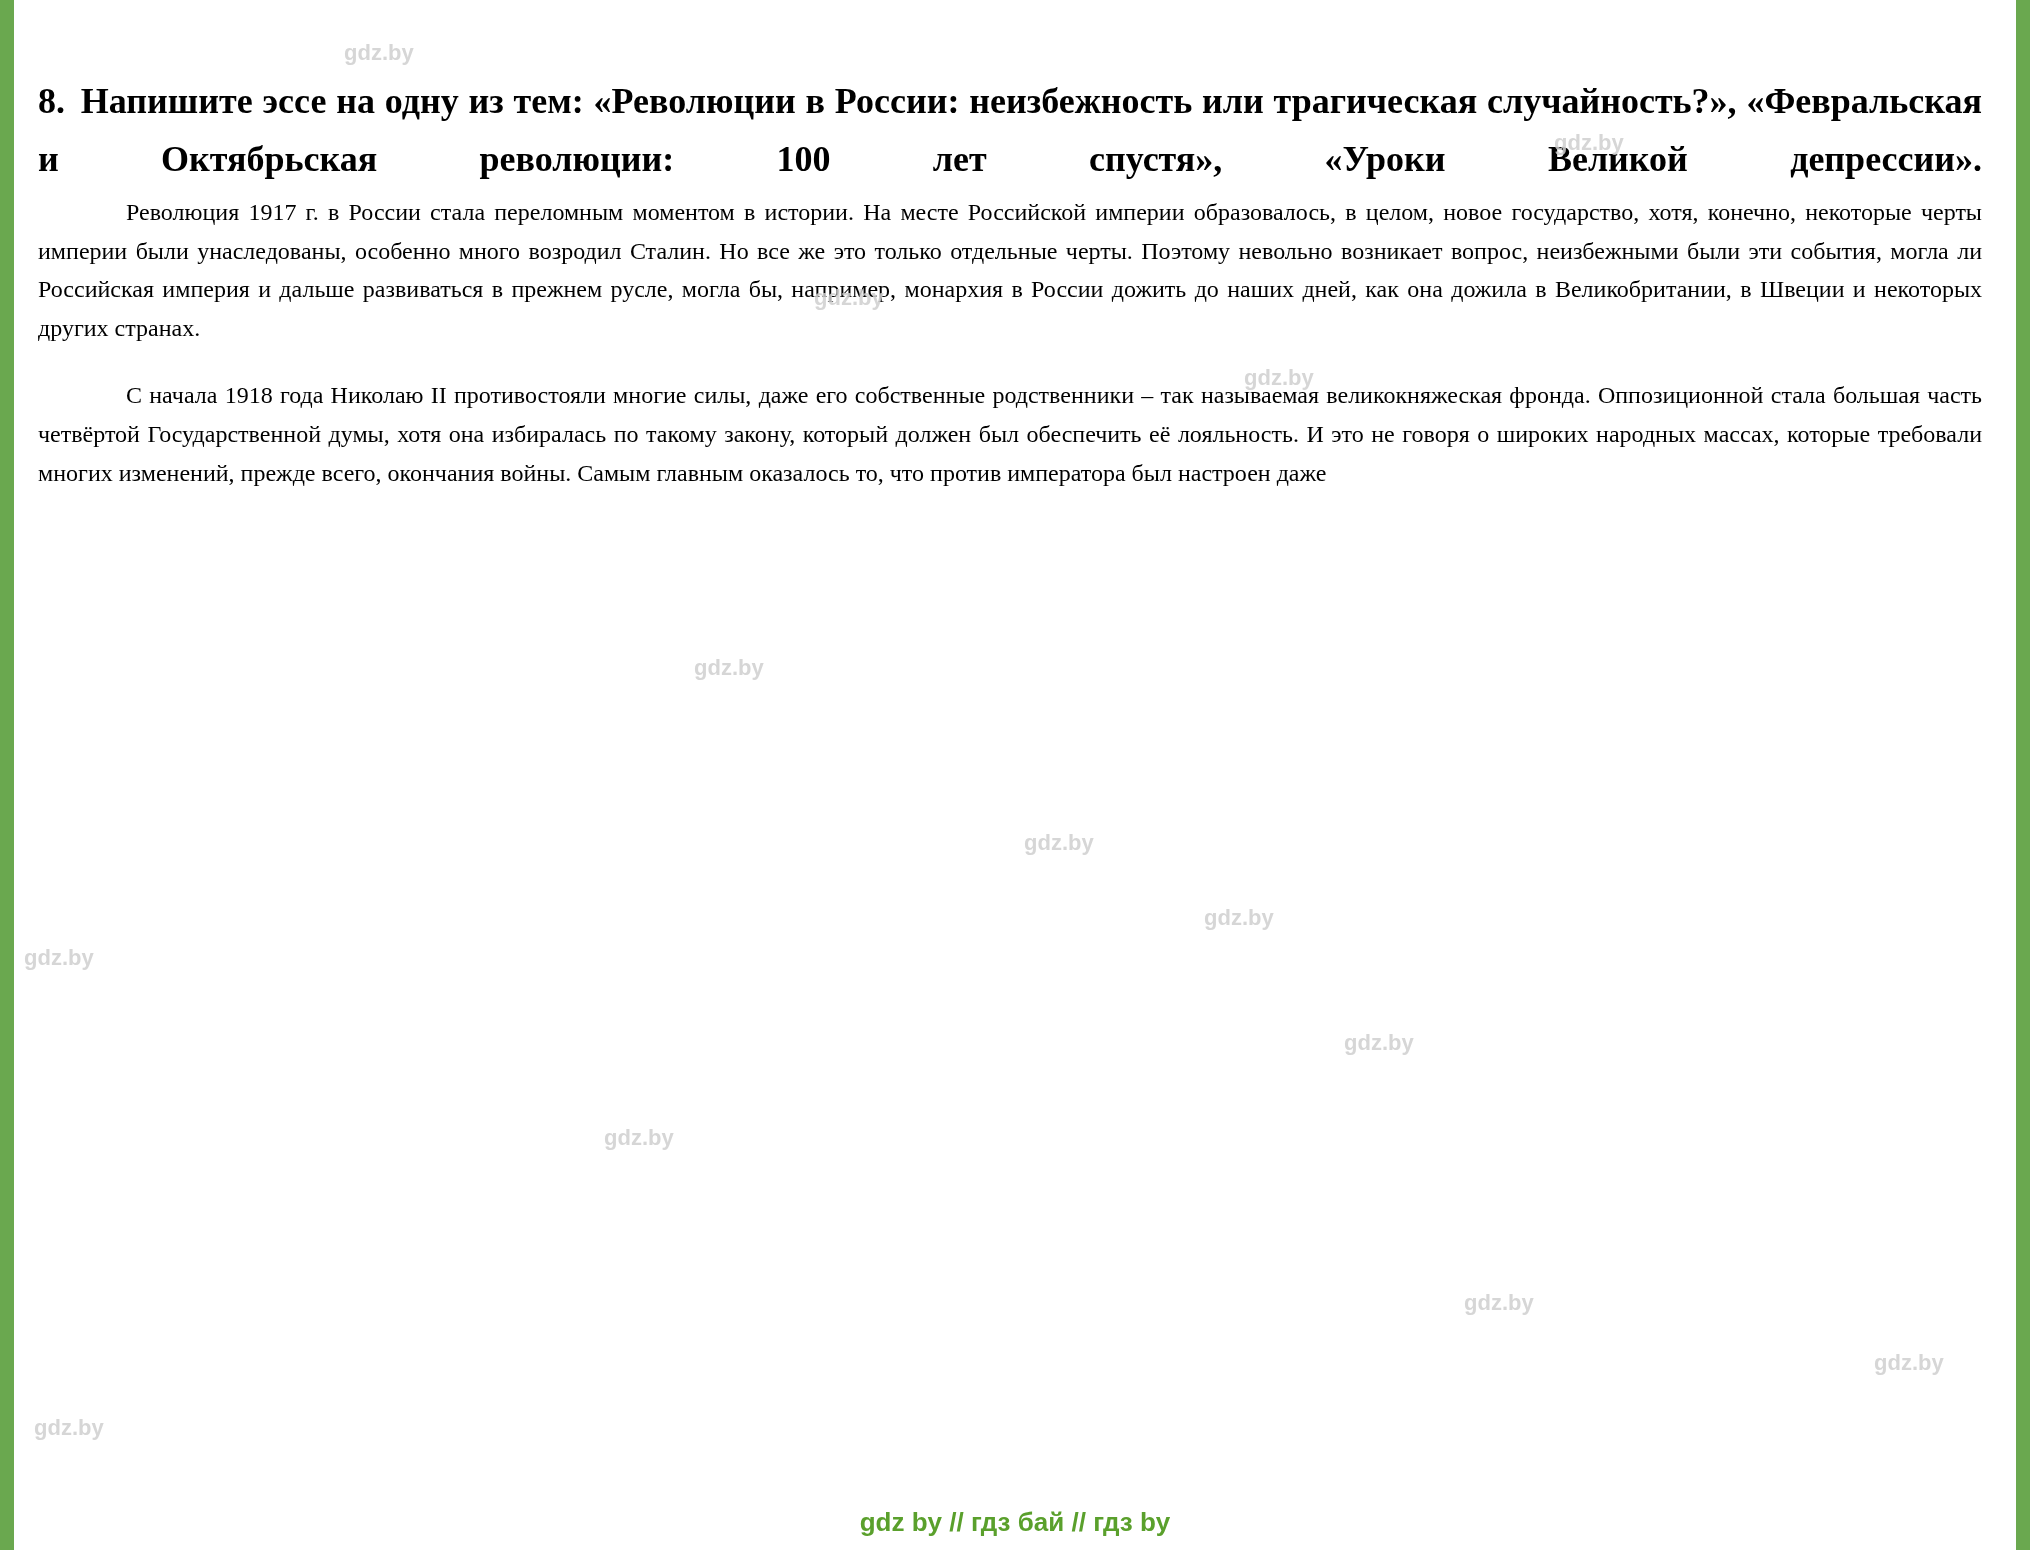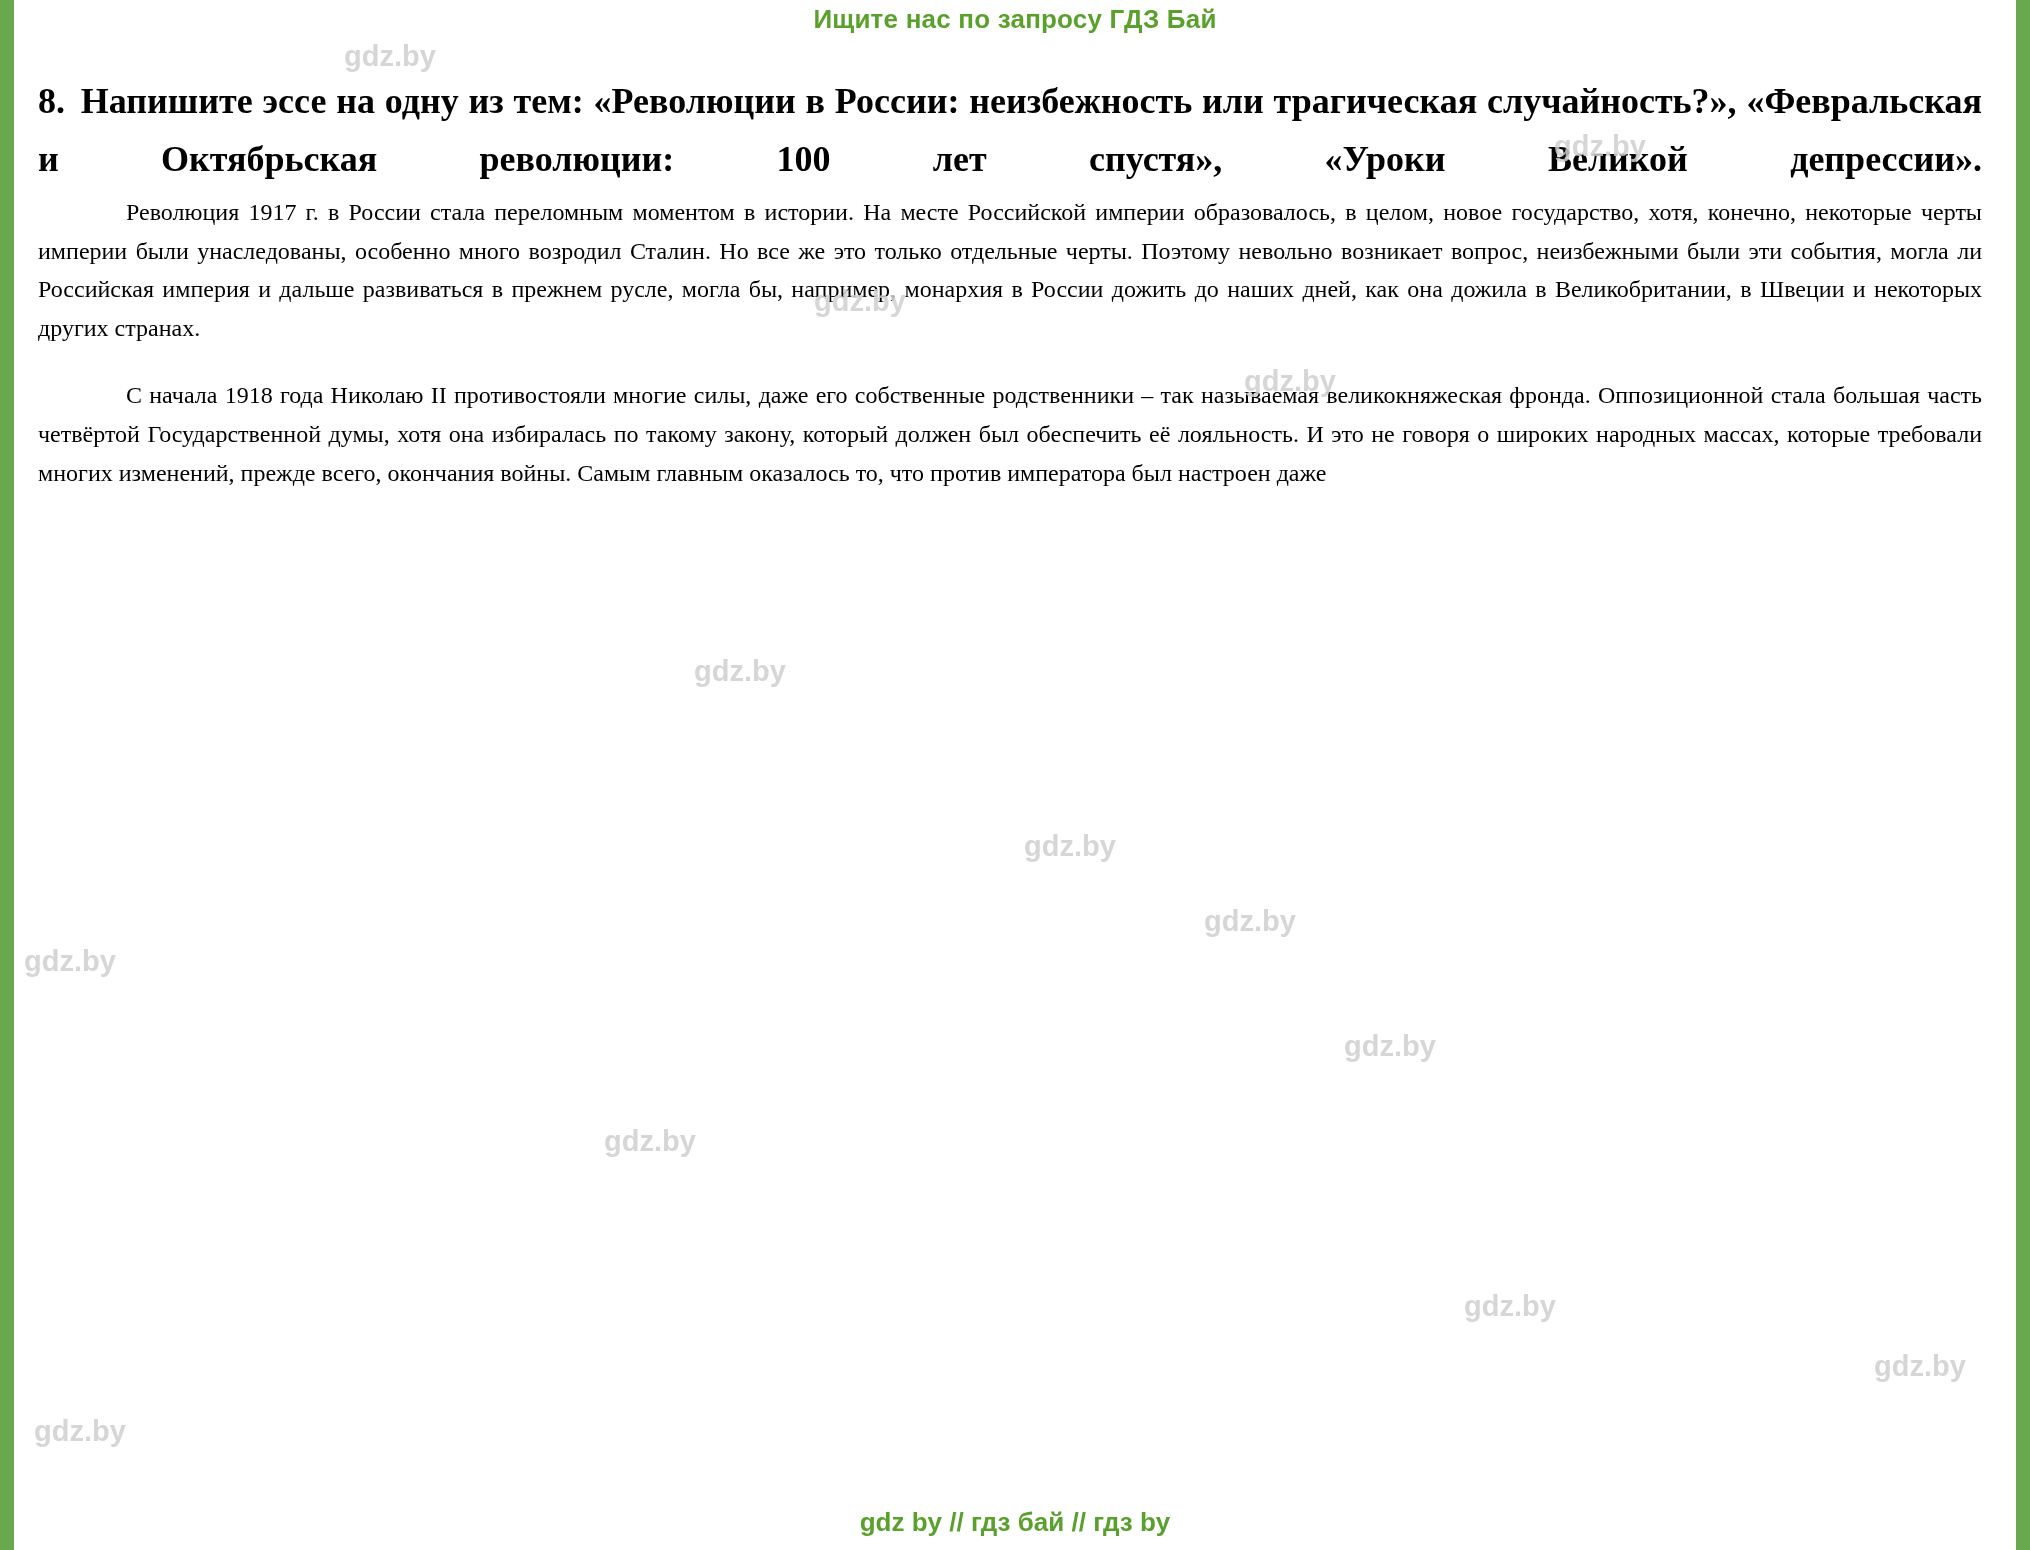--- a/index.html
+++ b/index.html
@@ -87,36 +87,35 @@
     font-weight: bold;
     color: #5aa02c;
   }
   .bottom-banner .sep { color: #5aa02c; }
 
   
   .wm {
     position: absolute;
     font-family: "Liberation Sans", sans-serif;
     font-weight: bold;
-    font-size: 29px;
+    font-size: 22px;
     color: #cfcfcf;
     opacity: .85;
     pointer-events: none;
     white-space: nowrap;
   }
 </style>
 </head>
 <body>
 
 <div class="edge left"></div>
 <div class="edge right"></div>
 
 <div class="page">
 
-  <div class="top-banner">Ищите нас по запросу ГДЗ Бай</div>
 
   <div class="content">
 
     <p class="task">
       <span class="num">8.</span>
       <span>Напишите эссе на одну из тем: «Революции в России: неизбежность или трагическая случайность?», «Февральская и Октябрьская революции: 100 лет спустя», «Уроки Великой депрессии».</span>
     </p>
 
     <p class="body-text">Революция 1917 г. в России стала переломным моментом в истории. На месте Российской империи образовалось, в целом, новое государство, хотя, конечно, некоторые черты империи были унаследованы, особенно много возродил Сталин. Но все же это только отдельные черты. Поэтому невольно возникает вопрос, неизбежными были эти события, могла ли Российская империя и дальше развиваться в прежнем русле, могла бы,  например, монархия в России дожить до наших дней, как она дожила в Великобритании, в Швеции и некоторых других странах.</p>
 

